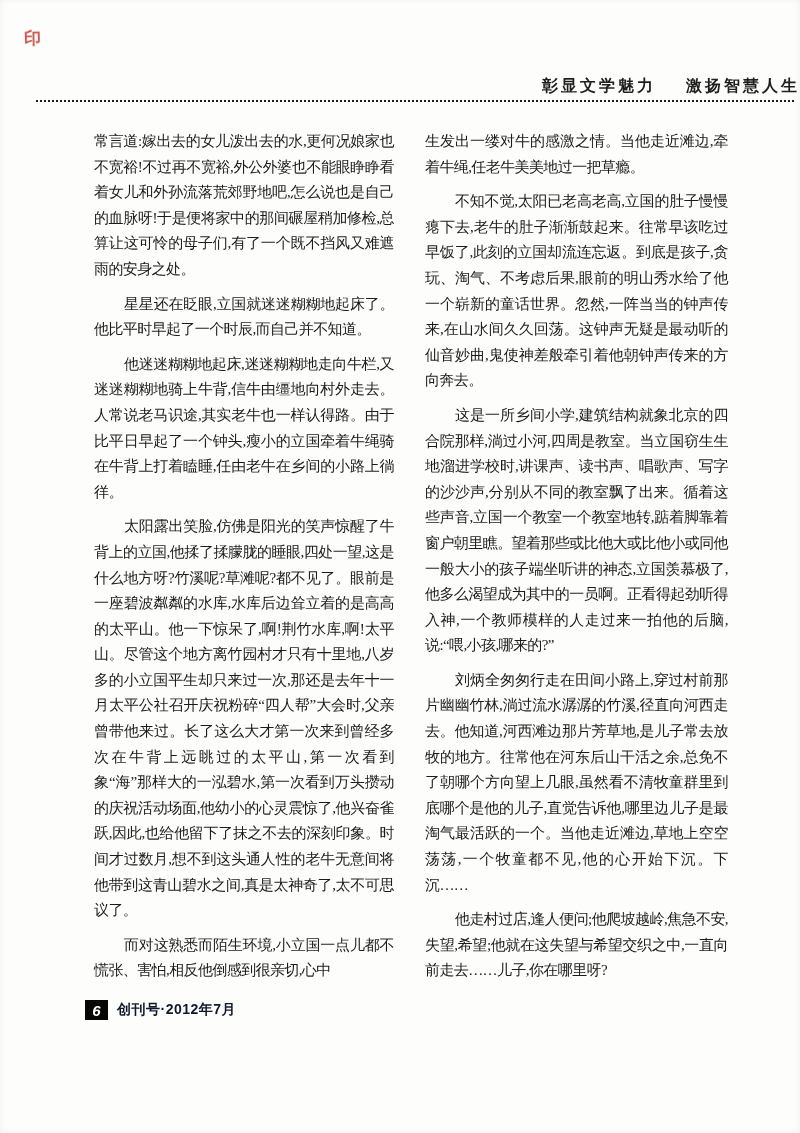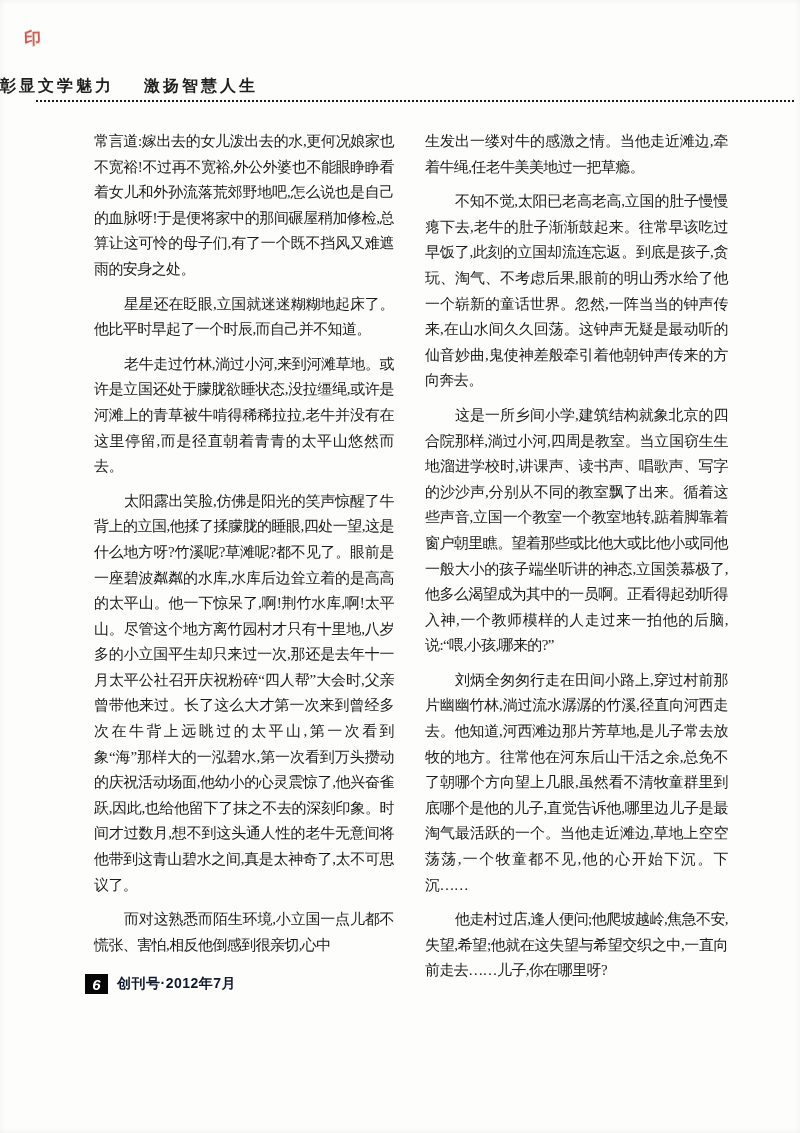--- a/index.html
+++ b/index.html
@@ -24,21 +24,21 @@
     color: #c23b2e;
     opacity: 0.85;
     filter: blur(0.3px);
     transform: rotate(-2deg);
   }
   .header {
     position: absolute;
     top: 76px;
     left: 0;
     width: 100%;
-    text-align: left;
+    text-align: right;
     font-family: "Liberation Sans", "DejaVu Sans", sans-serif;
     font-weight: 700;
     font-size: 16px;
     letter-spacing: 3px;
     color: #1f1f1f;
     white-space: nowrap;
   }
   .header .gap { display: inline-block; width: 30px; }
   .rule {
     position: absolute;
@@ -107,21 +107,21 @@
   <div class="header">
     <span>彰显文学魅力</span><span class="gap"></span><span>激扬智慧人生</span>
   </div>
 
   <div class="rule"></div>
 
   <div class="left-wrap">
     <div class="col col-left">
         <p class="no-indent">常言道:嫁出去的女儿泼出去的水,更何况娘家也不宽裕!不过再不宽裕,外公外婆也不能眼睁睁看着女儿和外孙流落荒郊野地吧,怎么说也是自己的血脉呀!于是便将家中的那间碾屋稍加修检,总算让这可怜的母子们,有了一个既不挡风又难遮雨的安身之处。</p>
         <p>星星还在眨眼,立国就迷迷糊糊地起床了。他比平时早起了一个时辰,而自己并不知道。</p>
-        <p>老牛走过竹林,淌过小河,来到河滩草地。或许是立国还处于朦胧欲睡状态,没拉缰绳,或许是河滩上的青草被牛啃得稀稀拉拉,老牛并没有在这里停留,而是径直朝着青青的太平山悠然而去。</p>
+        <p>他迷迷糊糊地起床,迷迷糊糊地走向牛栏,又迷迷糊糊地骑上牛背,信牛由缰地向村外走去。人常说老马识途,其实老牛也一样认得路。由于比平日早起了一个钟头,瘦小的立国牵着牛绳骑在牛背上打着瞌睡,任由老牛在乡间的小路上徜徉。</p>
         <p>太阳露出笑脸,仿佛是阳光的笑声惊醒了牛背上的立国,他揉了揉朦胧的睡眼,四处一望,这是什么地方呀?竹溪呢?草滩呢?都不见了。眼前是一座碧波粼粼的水库,水库后边耸立着的是高高的太平山。他一下惊呆了,啊!荆竹水库,啊!太平山。尽管这个地方离竹园村才只有十里地,八岁多的小立国平生却只来过一次,那还是去年十一月太平公社召开庆祝粉碎“四人帮”大会时,父亲曾带他来过。长了这么大才第一次来到曾经多次在牛背上远眺过的太平山,第一次看到象“海”那样大的一泓碧水,第一次看到万头攒动的庆祝活动场面,他幼小的心灵震惊了,他兴奋雀跃,因此,也给他留下了抹之不去的深刻印象。时间才过数月,想不到这头通人性的老牛无意间将他带到这青山碧水之间,真是太神奇了,太不可思议了。</p>
         <p>而对这熟悉而陌生环境,小立国一点儿都不慌张、害怕,相反他倒感到很亲切,心中</p>
       </div>
     <div class="footer">
       <span class="pagenum">6</span>
       <span class="issue">创刊号·2012年7月</span>
     </div>
   </div>
 
   <div class="col col-right">

